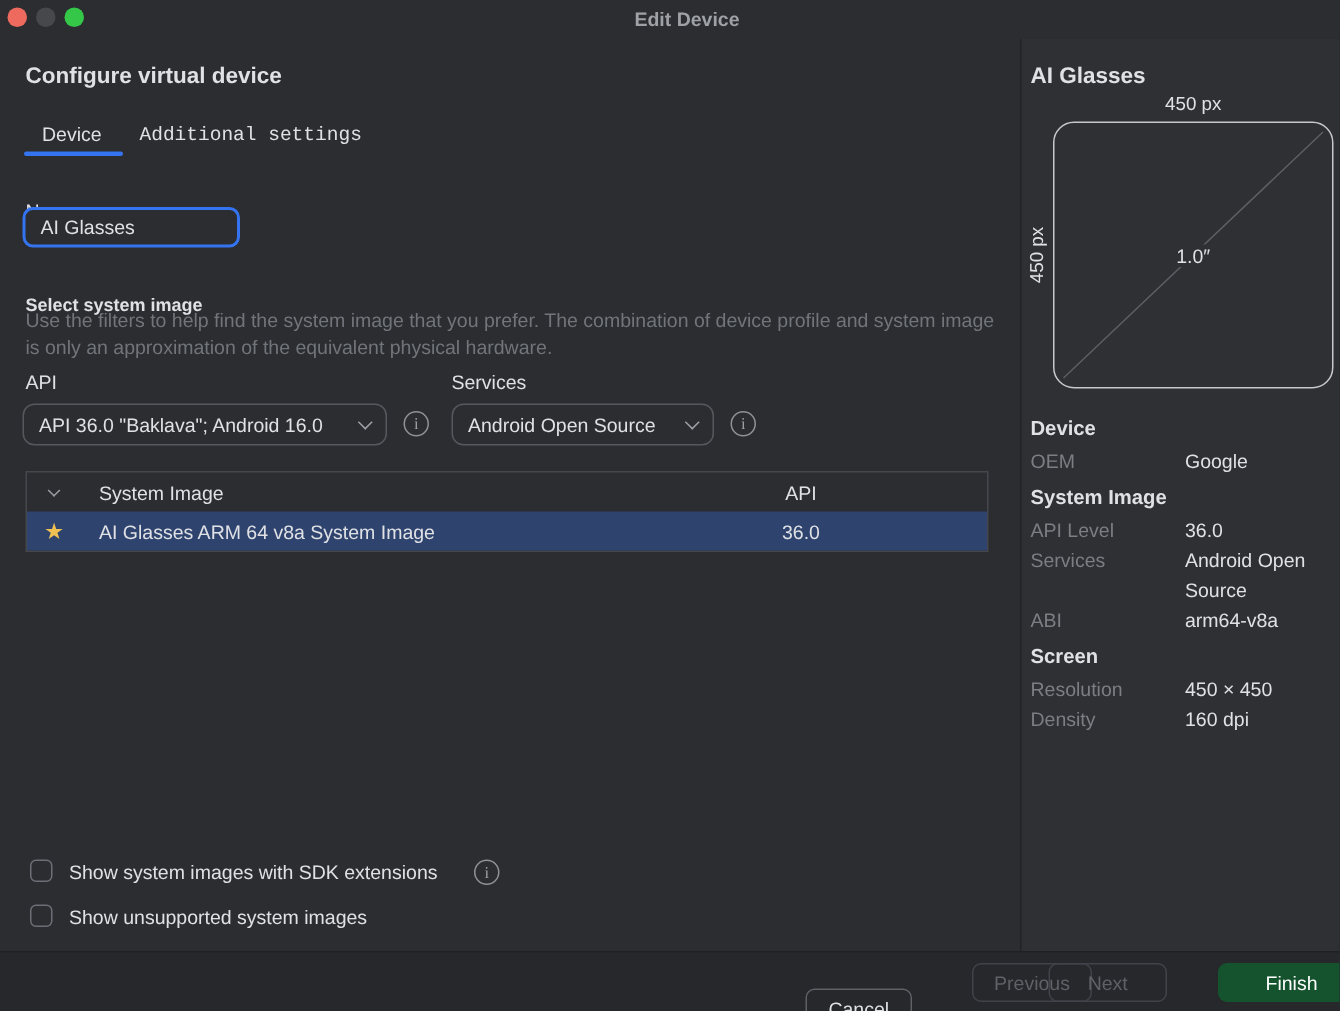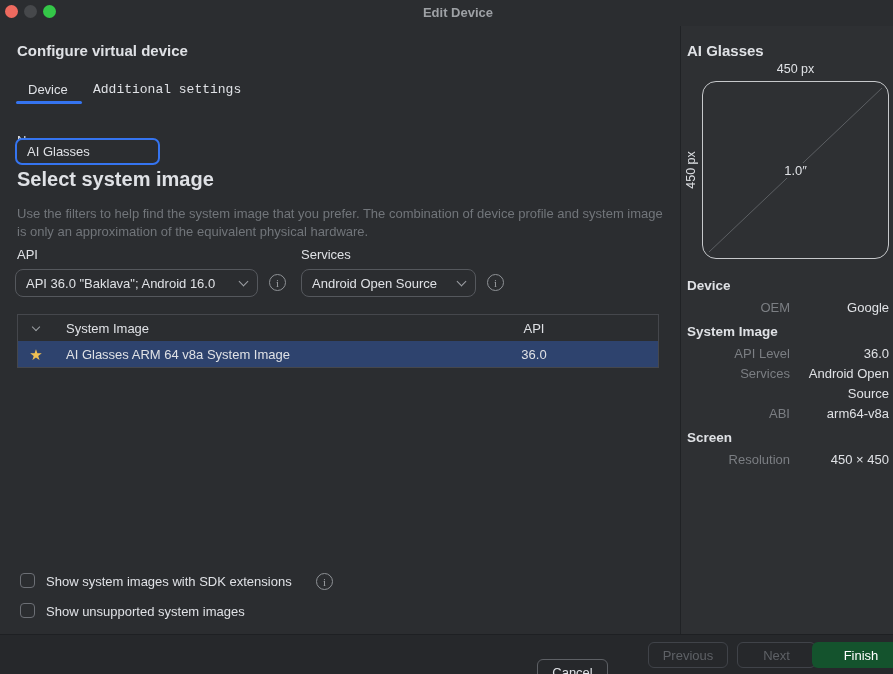--- a/index.html
+++ b/index.html
@@ -31,21 +31,21 @@
   
   .name-label { left:17px; top:117px;margin-top:16px; }
   .name-input {
     left:15px; top:138px; width:145px; height:27px;
     background:#2b2d30; border:2px solid #3574f0; border-radius:7px;
     color:#dfe1e5; font-size:13px; font-family:"Liberation Sans",sans-serif;
     padding:0 0 0 10px; outline:none;
   }
 
   
-  .h2 { left:17px; top:168px; font-size:20px; font-weight:bold; }
+  .h2 { left:17px; top:196px; font-size:12px; font-weight:bold; }
   .descr { left:17px; top:205px; width:652px; color:#71757a; line-height:18px; }
 
   .field-label-api { left:17px; top:247px; }
   .field-label-services { left:301px; top:247px; }
   .select {
     top:269px; height:28px; border:1px solid #55585d; border-radius:8px;
     display:flex; align-items:center; padding:0 10px; gap:8px; cursor:default;
   }
   .select-api { left:15px; width:243px; }
   .select-services { left:301px; width:175px; }
@@ -85,34 +85,34 @@
   .side-title { left:687px; top:42px; font-size:15px; font-weight:bold; }
   .prev-w { left:702px; top:62px; width:187px; text-align:center; font-size:12.5px; }
   .prev-h { left:661px; top:163px; width:60px; text-align:center; font-size:12.5px; transform:rotate(-90deg); }
   .frame { left:702px; top:81px; width:187px; height:178px; border:1px solid #c6c8cb; border-radius:14px; }
   .frame svg { position:absolute; left:0; top:0; }
   .diag-label { left:702px; top:163px; width:187px; text-align:center; }
   .diag-label span { background:#2e3033; padding:0 4px;text-align:right; }
 
   .details { left:687px; top:272px; width:202px; }
   .sect-h { font-weight:bold; font-size:13.5px; line-height:20px; margin-top:4px; margin-bottom:2px; }
-  .drow { display:grid; grid-template-columns:103px 1fr; line-height:20px;text-align:right; }
+  .drow { display:grid; grid-template-columns:103px 1fr; line-height:20px; }
   .dlabel { color:#7b7e83; }
   .dvalue { color:#dfe1e5; }
 
   
   .footer { left:0; top:634px; width:893px; height:40px; background:#26282b; border-top:1px solid #1e2023; }
   .btn {
     position:absolute; top:7px; height:26px; border-radius:6px; font-size:13px;
     font-family:"Liberation Sans",sans-serif; background:transparent; color:#dfe1e5;
     border:1px solid #5d6065; cursor:default;
   }
   .btn-cancel { left:537px; width:71px;margin-top:17px; }
   .btn-prev { left:648px; width:80px; }
-  .btn-next { left:737px; width:79px; }
+  .btn-next { left:699px; width:79px; }
   .btn[disabled] { border-color:#404349; color:#606artifact; color:#5e6166; }
   .btn-finish { left:812px; width:98px; background:#14532d; border:none; color:#ffffff; }
 </style>
 </head>
 <body>
 
 <div class="abs titlebar">
   <div class="abs light red"></div>
   <div class="abs light gray"></div>
   <div class="abs light green"></div>
@@ -203,20 +203,24 @@
   <div class="drow">
     <div class="dlabel">ABI</div>
     <div class="dvalue">arm64-v8a</div>
   </div>
 
   <div class="sect-h">Screen</div>
   <div class="drow">
     <div class="dlabel">Resolution</div>
     <div class="dvalue">450 × 450</div>
   </div>
+  <div class="drow">
+    <div class="dlabel">Density</div>
+    <div class="dvalue">160 dpi</div>
+  </div>
 </div>
 
 <div class="abs footer">
   <button class="btn btn-cancel">Cancel</button>
   <button class="btn btn-prev" disabled="">Previous</button>
   <button class="btn btn-next" disabled="">Next</button>
   <button class="btn btn-finish">Finish</button>
 </div>
 
 </body></html>

